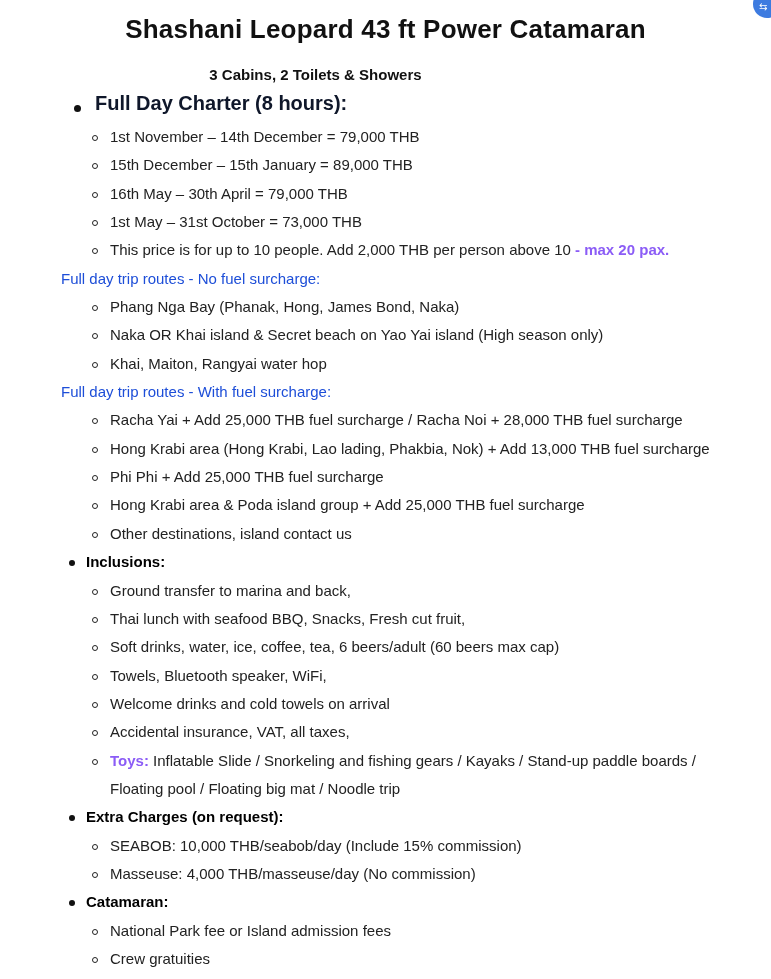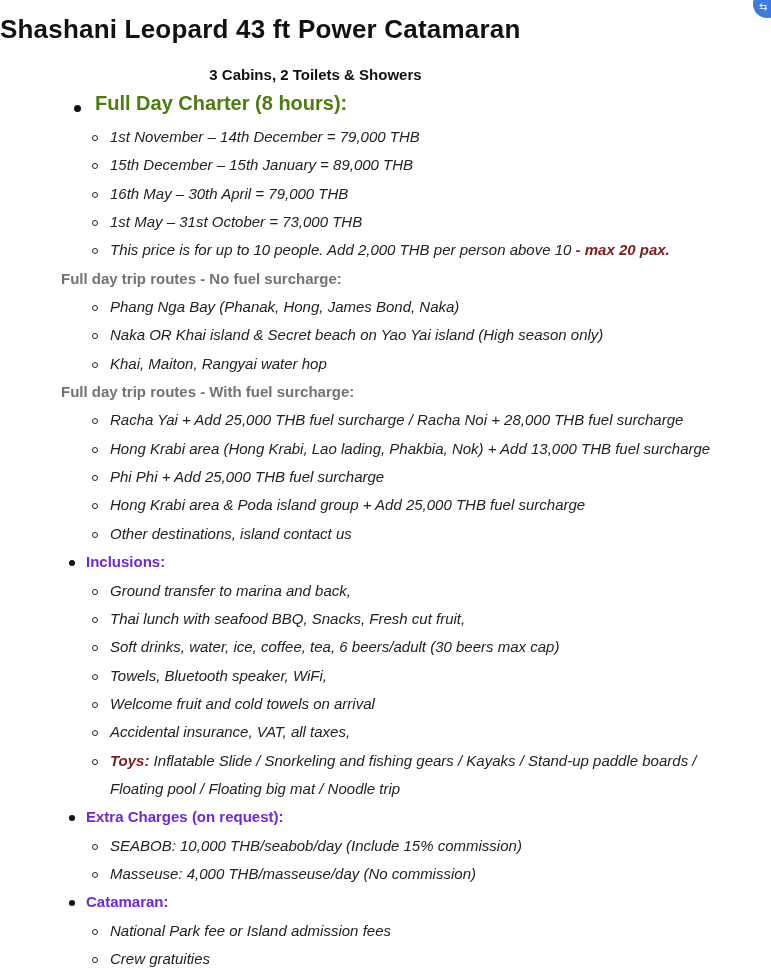--- a/index.html
+++ b/index.html
@@ -2,21 +2,21 @@
 <html><head>
 <meta charset="utf-8">
 <style>
   html, body { margin: 0; padding: 0; background: #ffffff; }
   body {
     width: 771px; height: 979px; overflow: hidden; position: relative;
     font-family: "Liberation Sans", "DejaVu Sans", sans-serif;
     color: #1a1a1a;
   }
   .title {
-    position: absolute; top: 14px; left: 0; width: 771px; text-align: left;
+    position: absolute; top: 14px; left: 0; width: 771px; text-align: center;
     font-size: 26px; font-weight: bold; color: #111; letter-spacing: 0.2px;
   }
   .subtitle {
     position: absolute; top: 66px; left: 0; width: 631px; text-align: center;
     font-size: 15px; font-weight: bold; color: #111;
   }
   .corner-badge {
     position: absolute; top: -10px; right: -10px; width: 28px; height: 28px;
     border-radius: 50%; background: #3d7be0;
     color: #fff; font-size: 10px; display: flex; align-items: flex-end; justify-content: flex-start;
@@ -27,27 +27,27 @@
   }
   .row .bullet { position: absolute; }
   .disc {
     width: 6px; height: 6px; border-radius: 50%; background: #111;
   }
   .disc.big { width: 7px; height: 7px; }
   .circle {
     width: 4px; height: 4px; border-radius: 50%; border: 1.3px solid #222; background: transparent;
   }
   .sub .bullet { left: 92px; top: 7px; }
-  .sub .text { position: absolute; left: 110px; font-style: italic; }
+  .sub .text { position: absolute; left: 110px; }
   .top-item .bullet { left: 69px; top: 7px; }
-  .top-item .text { position: absolute; left: 86px; font-weight: bold; color: #6d28d9; }
+  .top-item .text { position: absolute; left: 86px; font-weight: bold; color: #000000; }
   .heading-lg .bullet { left: 74px; top: 10px; }
-  .heading-lg .text { position: absolute; left: 95px; font-size: 20px; font-weight: bold; color: #4d7c0f; top: -3px; }
-  .section .text { position: absolute; left: 61px; font-weight: bold; color: #737373; }
-  b { color: #7f1d1d; }
+  .heading-lg .text { position: absolute; left: 95px; font-size: 20px; font-weight: bold; color: #0f172a; top: -3px; }
+  .section .text { position: absolute; left: 61px; font-weight: normal; color: #1d4ed8; }
+  b { color: #8b5cf6; }
 </style>
 </head>
 <body>
 
 <div>
 
   <div class="corner-badge">⇆</div>
 
   <div class="title">Shashani Leopard 43 ft Power Catamaran</div>
   <div class="subtitle">3 Cabins, 2 Toilets &amp; Showers</div>
@@ -125,29 +125,29 @@
   <div class="row sub" style="top:582px;">
     <span class="bullet circle"></span>
     <span class="text">Ground transfer to marina and back,</span>
   </div>
   <div class="row sub" style="top:610px;">
     <span class="bullet circle"></span>
     <span class="text">Thai lunch with seafood BBQ, Snacks, Fresh cut fruit,</span>
   </div>
   <div class="row sub" style="top:638px;">
     <span class="bullet circle"></span>
-    <span class="text">Soft drinks, water, ice, coffee, tea, 6 beers/adult (30 beers max cap)</span>
+    <span class="text">Soft drinks, water, ice, coffee, tea, 6 beers/adult (60 beers max cap)</span>
   </div>
   <div class="row sub" style="top:667px;">
     <span class="bullet circle"></span>
     <span class="text">Towels, Bluetooth speaker, WiFi,</span>
   </div>
   <div class="row sub" style="top:695px;">
     <span class="bullet circle"></span>
-    <span class="text">Welcome fruit and cold towels on arrival</span>
+    <span class="text">Welcome drinks and cold towels on arrival</span>
   </div>
   <div class="row sub" style="top:723px;">
     <span class="bullet circle"></span>
     <span class="text">Accidental insurance, VAT, all taxes,</span>
   </div>
   <div class="row sub" style="top:752px;">
     <span class="bullet circle"></span>
     <span class="text"><b>Toys:</b><span> Inflatable Slide / Snorkeling and fishing gears / Kayaks / Stand-up paddle boards /</span></span>
   </div>
   <div class="row sub" style="top:780px;">

